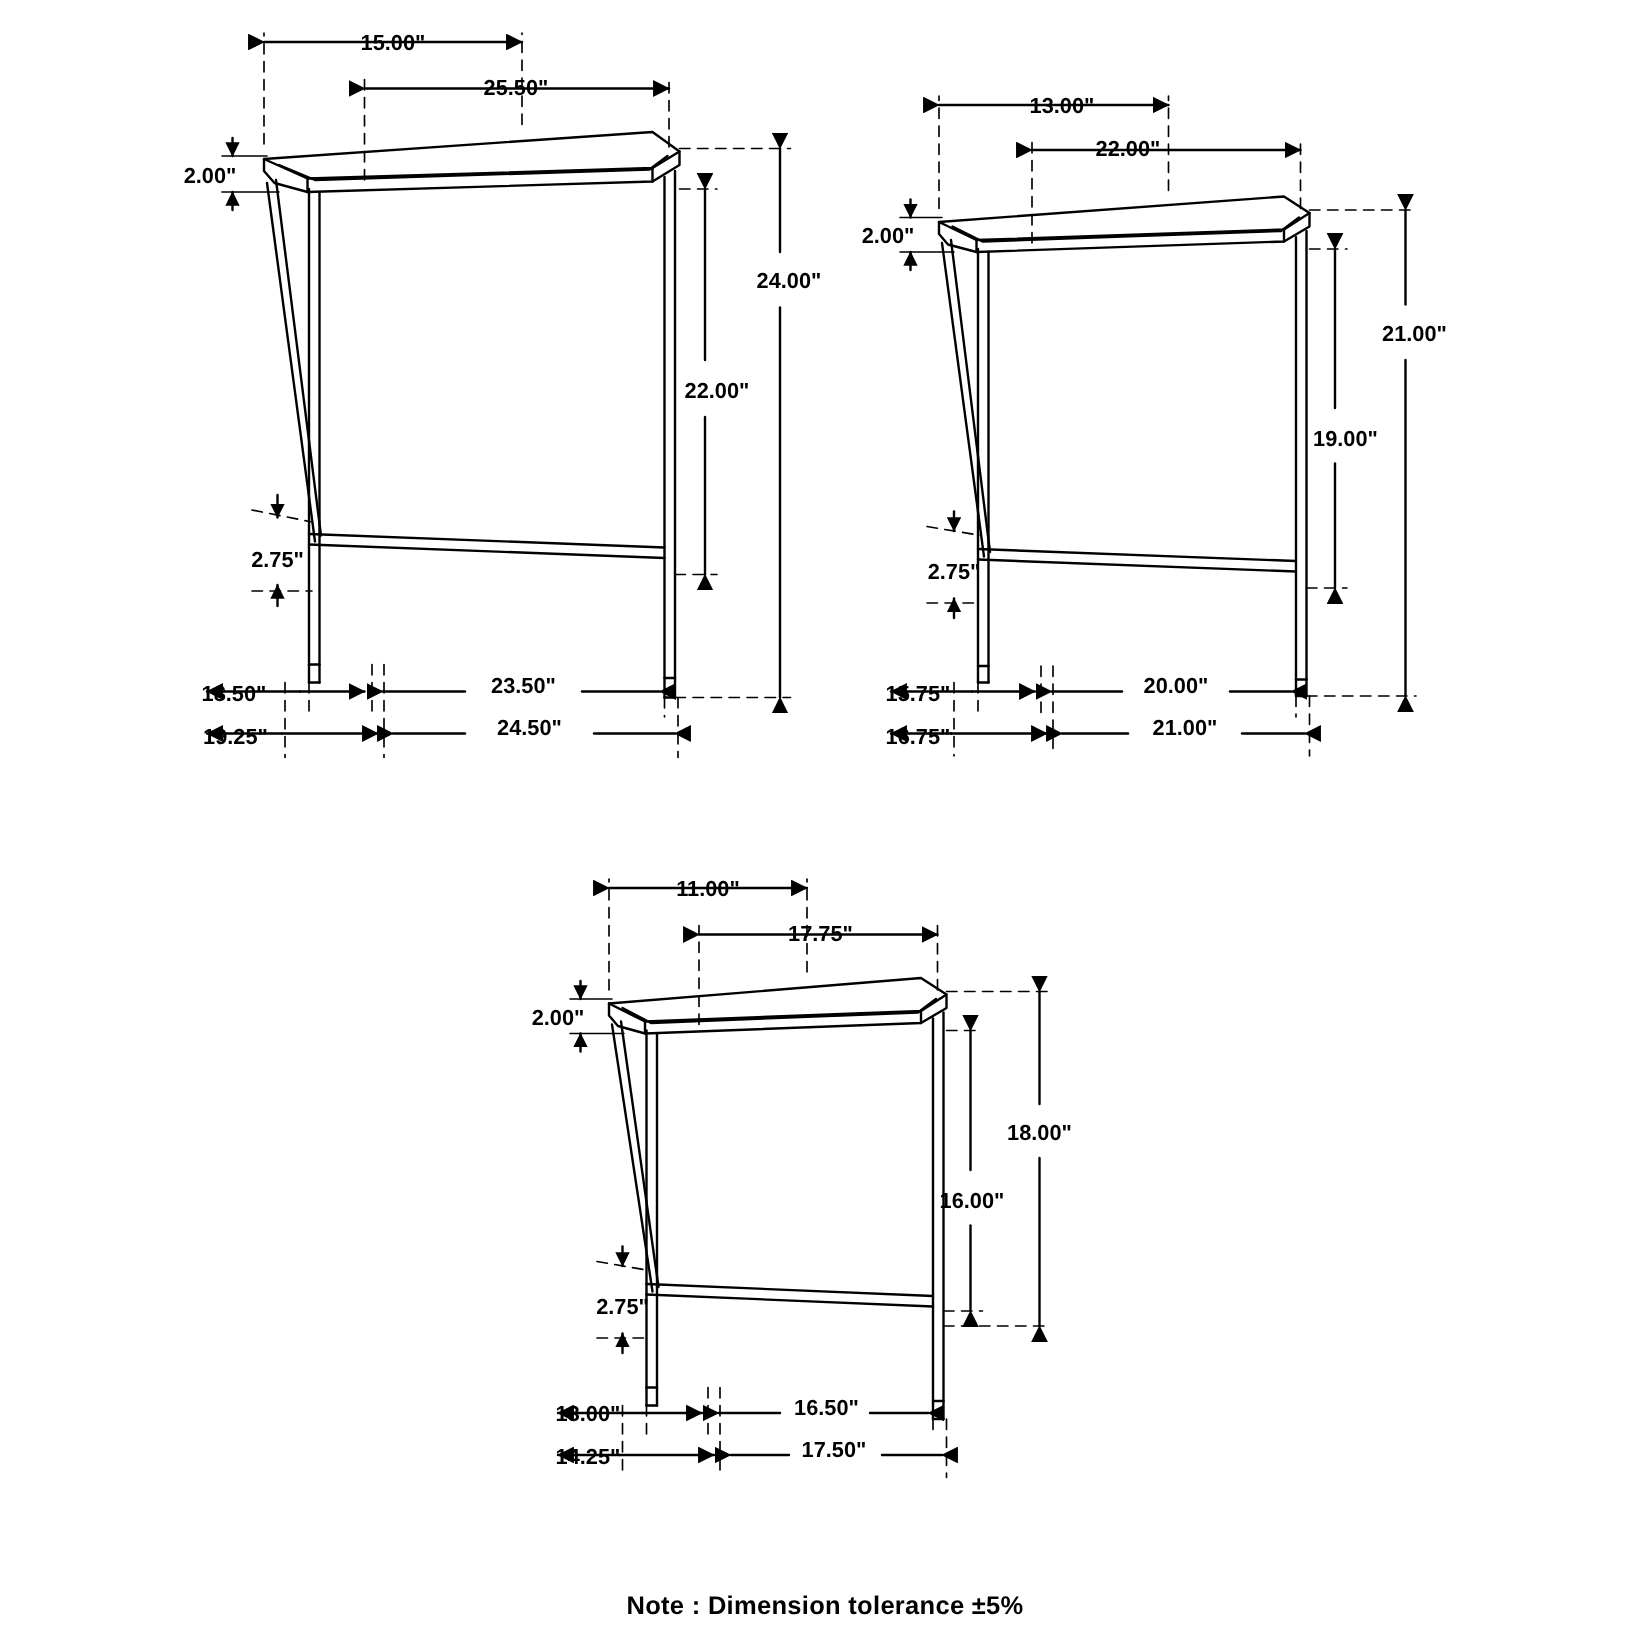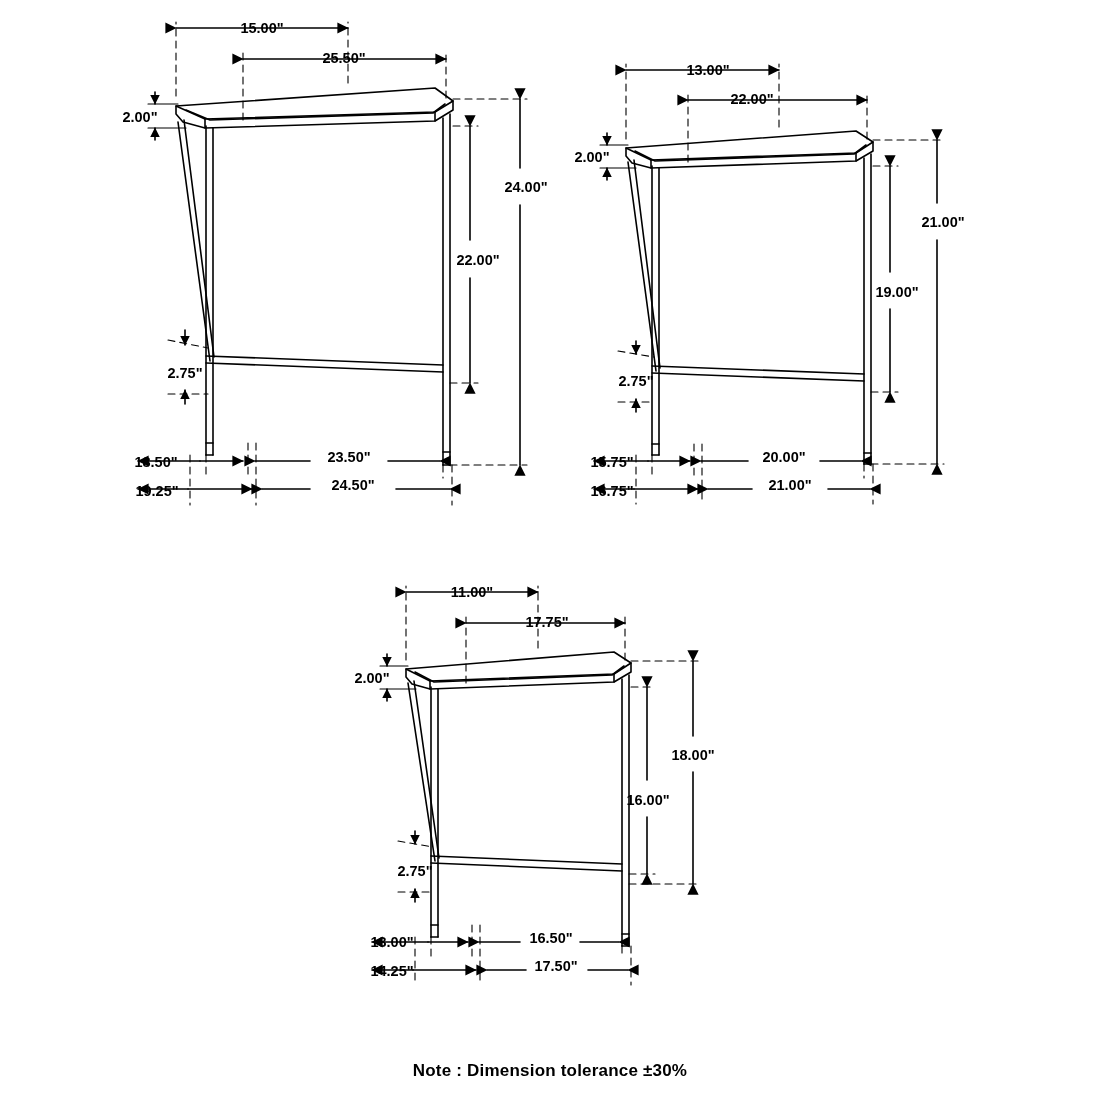--- a/index.html
+++ b/index.html
@@ -255,15 +255,15 @@
   <text class="dimtext" x="372" y="683" text-anchor="middle">2.00"</text>
   <text class="dimtext" x="693" y="760" text-anchor="middle">18.00"</text>
   <text class="dimtext" x="648" y="805" text-anchor="middle">16.00"</text>
   <text class="dimtext" x="415" y="876" text-anchor="middle">2.75"</text>
   <text class="dimtext" x="392" y="947" text-anchor="middle">13.00"</text>
   <text class="dimtext" x="551" y="943" text-anchor="middle">16.50"</text>
   <text class="dimtext" x="392" y="976" text-anchor="middle">14.25"</text>
   <text class="dimtext" x="556" y="971" text-anchor="middle">17.50"</text>
 </svg>
 
-<div class="note" style="top:1061px;">Note : Dimension tolerance ±30%</div>
+<div class="note" style="top:1061px;">Note : Dimension tolerance ±5%</div>
 
 </div>
 
 </body></html>

